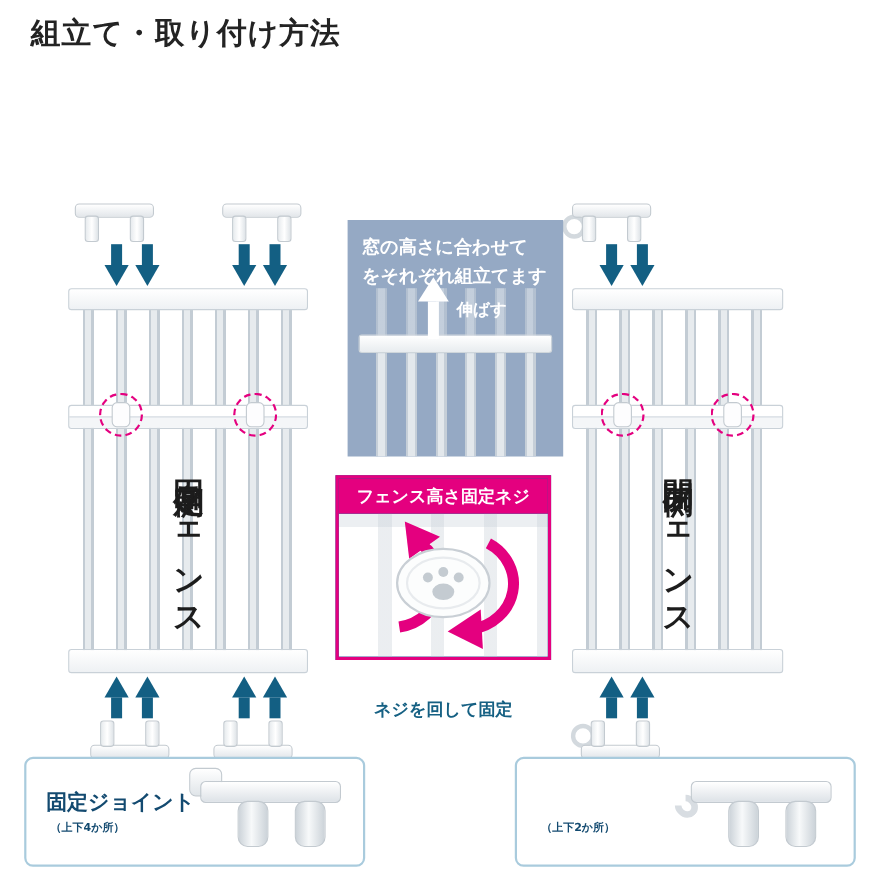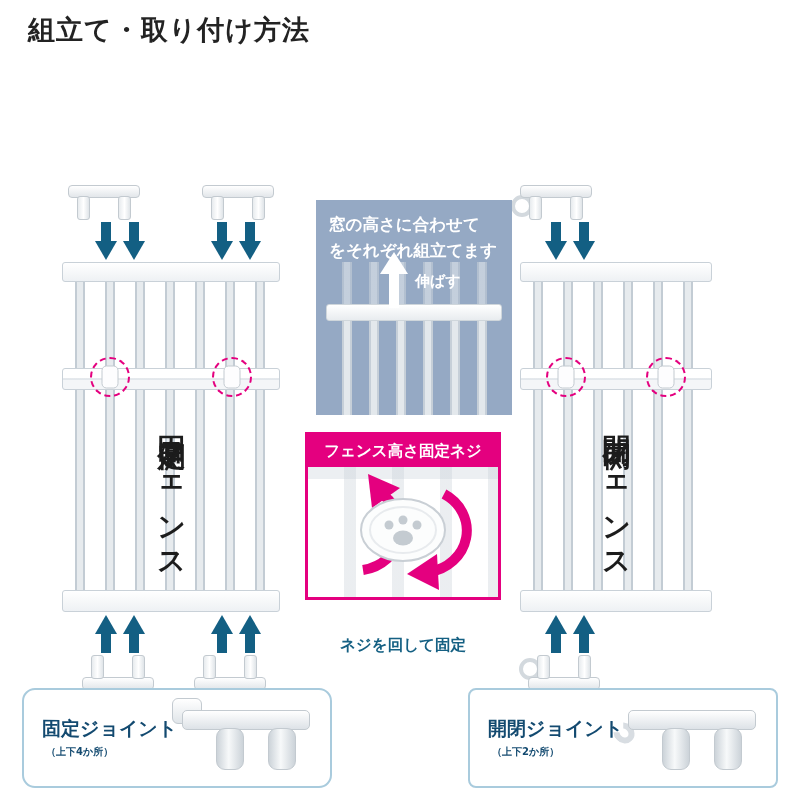--- a/index.html
+++ b/index.html
@@ -87,21 +87,21 @@
   .pbody::before{content:"";position:absolute;inset:0;
     background:repeating-linear-gradient(90deg,rgba(0,0,0,0) 0 36px,rgba(198,206,214,.35) 36px 48px),
                linear-gradient(180deg,#eceff2 0 12px,#ffffff 12px);}
   .pbody svg{position:absolute;left:0;top:1px;}
   .cap{position:absolute;left:290px;top:608px;width:226px;text-align:center;color:var(--caption-teal);
     font-weight:bold;font-size:15.5px;line-height:25px;}
 
   
   .bbox{position:absolute;top:688px;width:310px;height:100px;background:#fff;border:2px solid var(--box-border);
     border-radius:8px;box-sizing:border-box;}
-  .bbox.bleft{left:22px;border-radius:13px;} .bbox.bright{left:468px;}
+  .bbox.bleft{left:22px;} .bbox.bright{left:468px;}
   .blbl{position:absolute;left:18px;top:26px;font-size:19px;font-weight:bold;color:var(--label-navy);}
   .bsub{position:absolute;left:22px;top:55px;font-size:10px;font-weight:bold;color:var(--label-navy);}
   .bill{position:absolute;right:6px;top:4px;width:160px;height:90px;}
   .jb2{position:absolute;left:18px;top:16px;width:128px;height:20px;background:linear-gradient(#fff,#dde2e7);
     border:1px solid #c3cad0;border-radius:5px;box-sizing:border-box;}
   .jel{position:absolute;left:8px;top:4px;width:30px;height:26px;background:linear-gradient(#fff,#e0e5e9);
     border:1px solid #c3cad0;border-radius:6px;box-sizing:border-box;}
   .jcy{position:absolute;top:34px;width:28px;height:42px;background:linear-gradient(90deg,#ccd3d9,#f7f9fa 45%,#ccd3d9);
     border:1px solid #c3cad0;border-radius:9px;box-sizing:border-box;}
   .jc1{left:52px;} .jc2{left:104px;}
@@ -228,21 +228,20 @@
     <div class="blbl">固定ジョイント</div>
     <div class="bsub">（上下4か所）</div>
     <div class="bill">
       <div class="jel"></div>
       <div class="jb2"></div>
       <div class="jcy jc1"></div>
       <div class="jcy jc2"></div>
     </div>
   </div>
   <div class="bbox bright">
-    <div class="blbl">開閉ジョイント</div>
     <div class="bsub">（上下2か所）</div>
     <div class="bill">
       <div class="jhk"></div>
       <div class="jb2"></div>
       <div class="jcy jc1"></div>
       <div class="jcy jc2"></div>
     </div>
   </div>
 
 </div>

